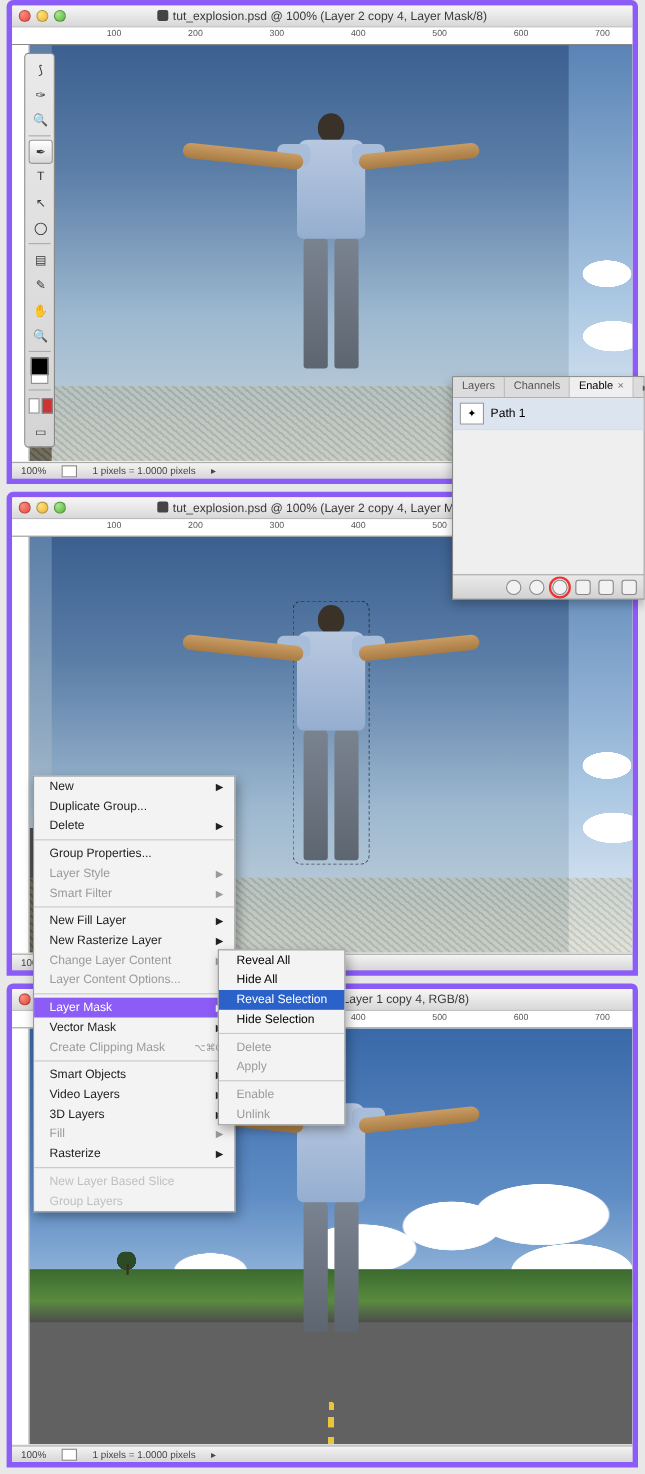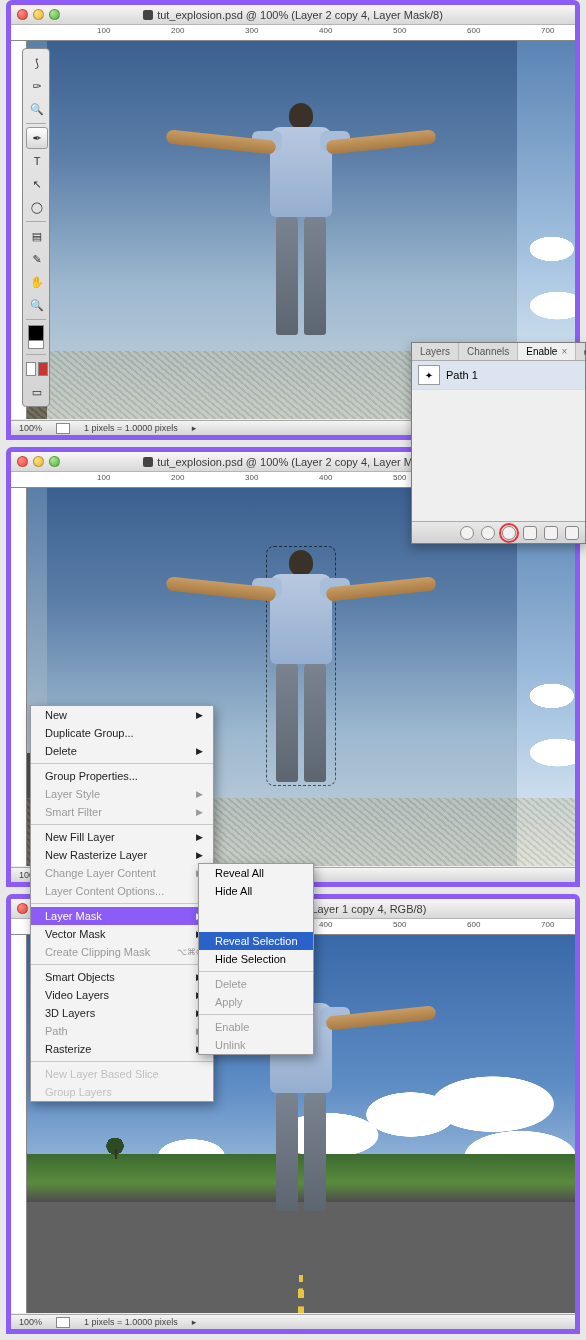--- a/index.html
+++ b/index.html
@@ -80,21 +80,21 @@
   .ctx .item{display:flex;align-items:center;justify-content:space-between;padding:3px 10px 3px 14px;white-space:nowrap;}
   .ctx .item.dis{color:#9a9a9a;}
   .ctx .item .arr{color:inherit;font-size:9px;}
   .ctx .item.hov{background:#8b5cf6;color:#fff;}
   .ctx .sep{height:1px;background:#c8c8c8;margin:3px 0;}
   .ctx .item.fade{color:#c0c0c0;}
 
   .submenu{position:absolute;background:#f3f3f3;border:1px solid #9a9a9a;box-shadow:2px 4px 10px rgba(0,0,0,.35);}
   .submenu .item{padding:3px 16px;font-size:11px;white-space:nowrap;}
   .submenu .item.dis{color:#9a9a9a;}
-  .submenu .item.hov{background:#2a62c9;color:#fff;margin-top:32px;}
+  .submenu .item.hov{background:#2a62c9;color:#fff;}
   .submenu .sep{height:1px;background:#c8c8c8;margin:3px 0;}
 
   
   .rightstrip{position:absolute;right:0;top:0;width:58px;bottom:0;background:linear-gradient(#5a84b5,#a9c6e2 60%,#e9f0f6);}
   .rightstrip::after{content:"";position:absolute;inset:0;background:radial-gradient(40px 22px at 60% 55%,#fff 55%,transparent 56%),radial-gradient(50px 25px at 70% 70%,#fff 55%,transparent 56%);}
   .leftstrip{position:absolute;left:0;top:0;width:20px;bottom:0;background:linear-gradient(#5b7fa8,#aabecd 70%,#4c4c4c 70%,#565656);}
   .tree{position:absolute;width:20px;height:20px;background:radial-gradient(circle at 50% 40%,#2d4a26 55%,transparent 56%);}
   .tree::after{content:"";position:absolute;left:48%;top:55%;width:2px;height:10px;background:#3b2f22;}
 </style>
 </head>
@@ -357,21 +357,21 @@
     </div>
     <div class="item">
       <span>Video Layers</span>
       <span class="arr">▶</span>
     </div>
     <div class="item">
       <span>3D Layers</span>
       <span class="arr">▶</span>
     </div>
     <div class="item dis">
-      <span>Path</span>
+      <span>Fill</span>
       <span class="arr">▶</span>
     </div>
     <div class="item">
       <span>Rasterize</span>
       <span class="arr">▶</span>
     </div>
     <div class="sep"></div>
     <div class="item fade">
       <span>New Layer Based Slice</span>
       <span class="arr"></span>

